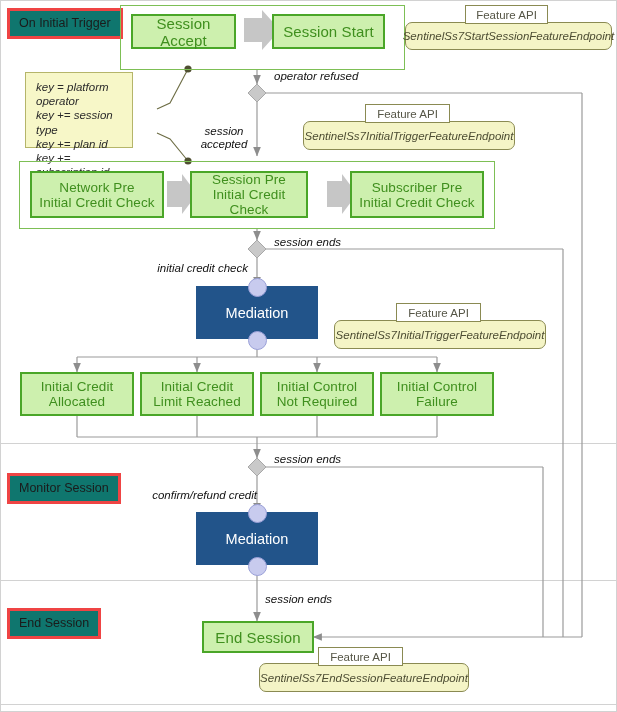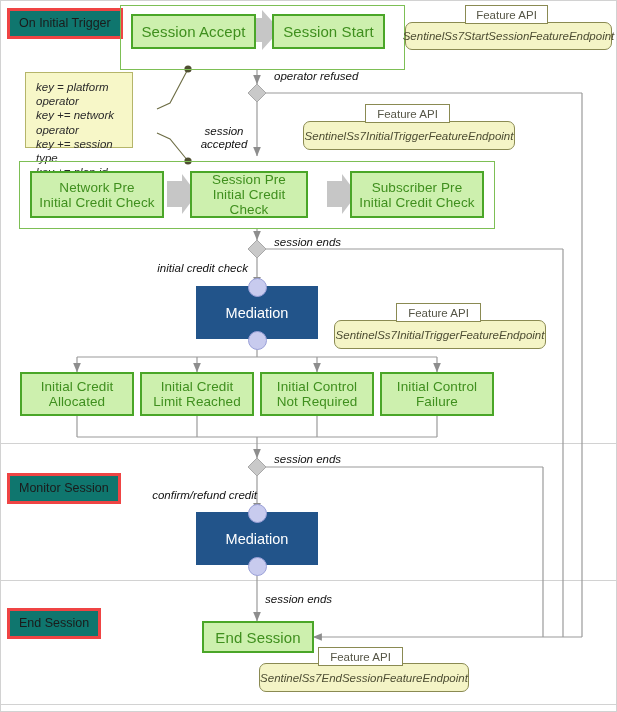--- a/index.html
+++ b/index.html
@@ -165,37 +165,36 @@
     <span>On Initial Trigger</span>
   </div>
   <div class="lane-tab" style="left:7px;top:473px;">
     <span>Monitor Session</span>
   </div>
   <div class="lane-tab" style="left:7px;top:608px;">
     <span>End Session</span>
   </div>
 
   <div class="ggroup" style="left:120px;top:5px;width:285px;height:65px;"></div>
-  <div class="gbox big" style="left:131px;top:14px;width:125px;height:35px;">
+  <div class="gbox big" style="left:131px;top:14px;width:105px;height:35px;">
     <span>Session Accept</span>
   </div>
   <div class="gbox big" style="left:272px;top:14px;width:113px;height:35px;">
     <span>Session Start</span>
   </div>
 
   <div class="api-tab" style="left:465px;top:5px;width:83px;height:19px;">
     <span>Feature API</span>
   </div>
   <div class="api-box" style="left:405px;top:22px;width:207px;height:28px;">
     <span>SentinelSs7StartSessionFeatureEndpoint</span>
   </div>
 
   <div class="note" style="left:25px;top:72px;width:108px;height:76px;">
     <div>key = platform operator</div>
-    <div>key += network operator</div>
     <div>key += session type</div>
     <div>key += plan id</div>
     <div>key += subscription id</div>
   </div>
 
   <div class="elabel" style="left:274px;top:70px;">
     <span>operator refused</span>
   </div>
   <div class="elabel c" style="left:196px;top:125px;width:56px;">
     <div>session</div>

